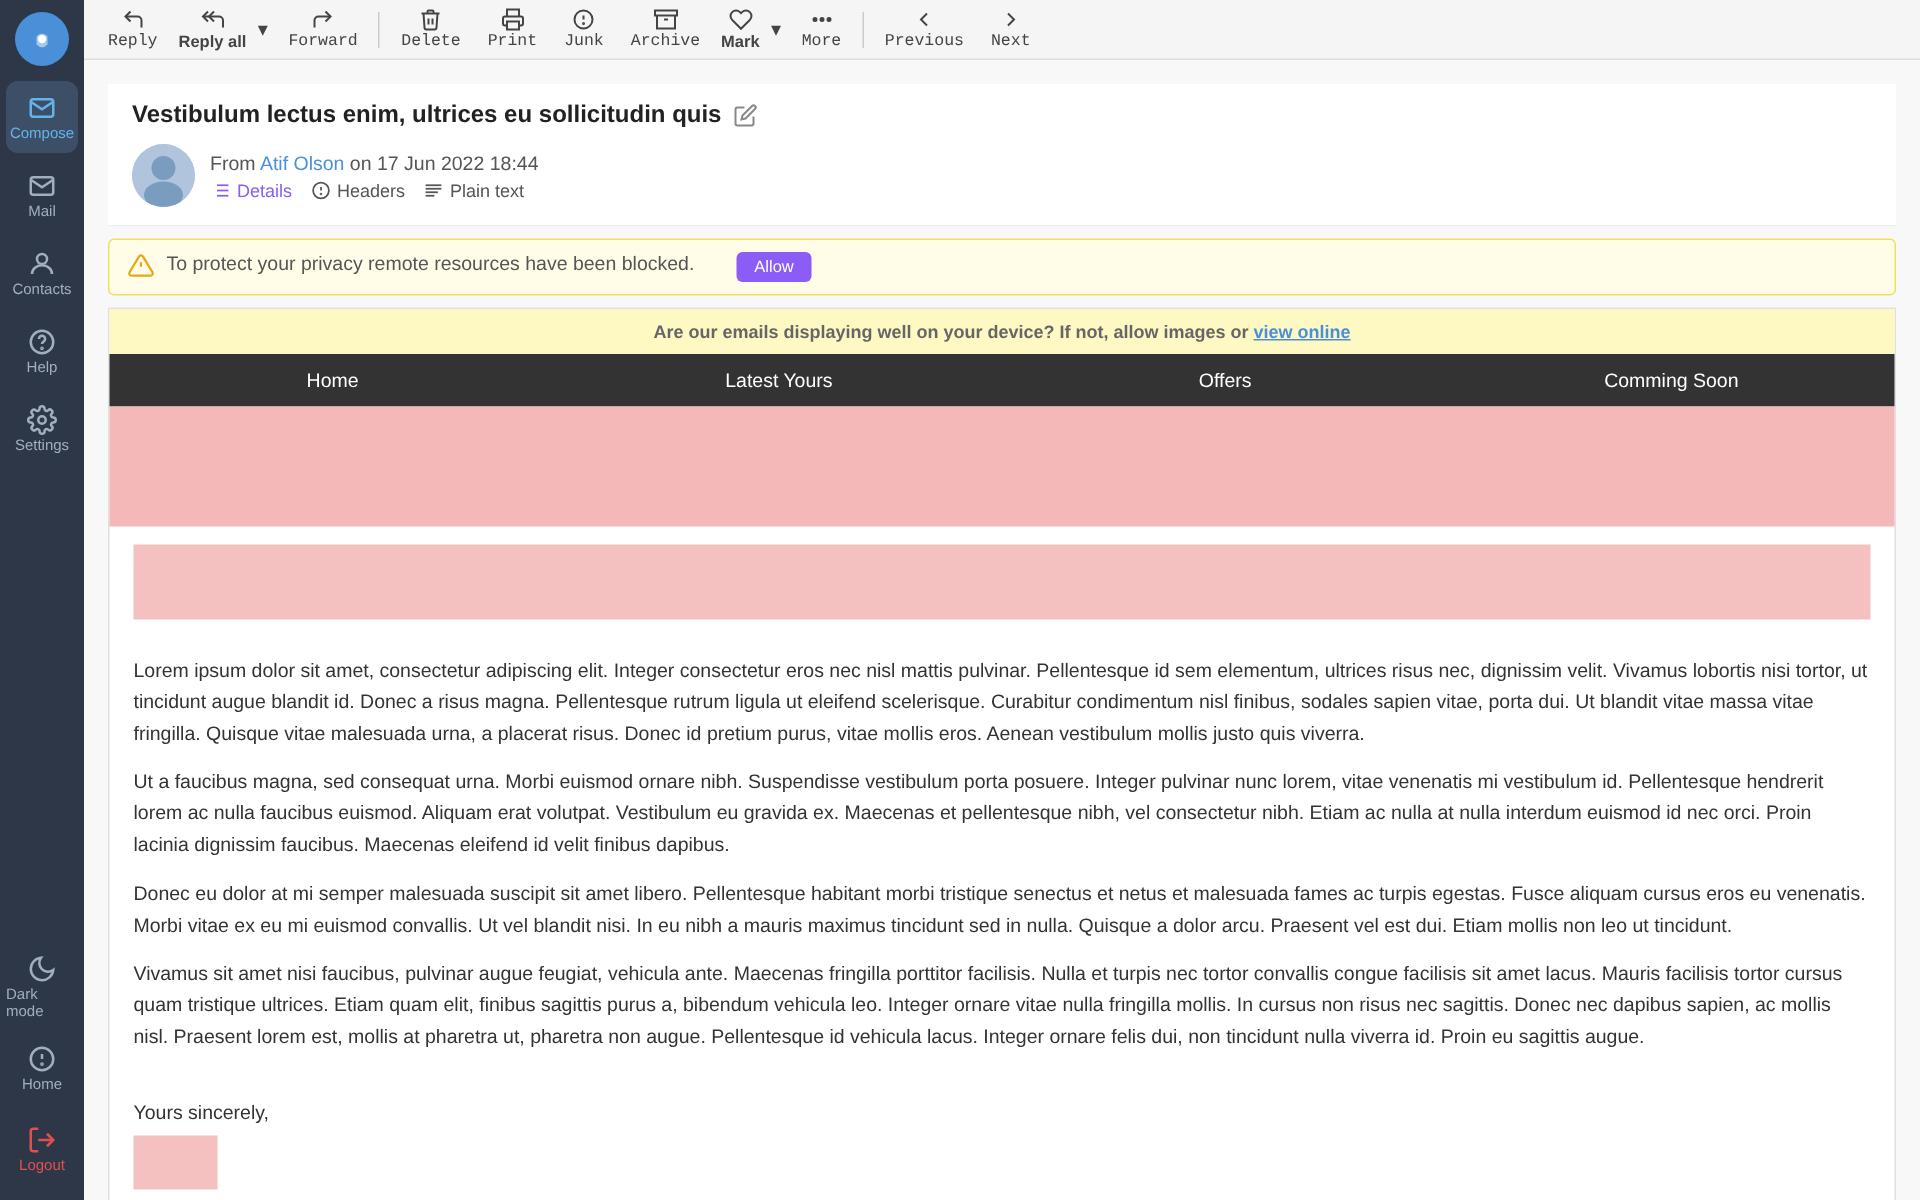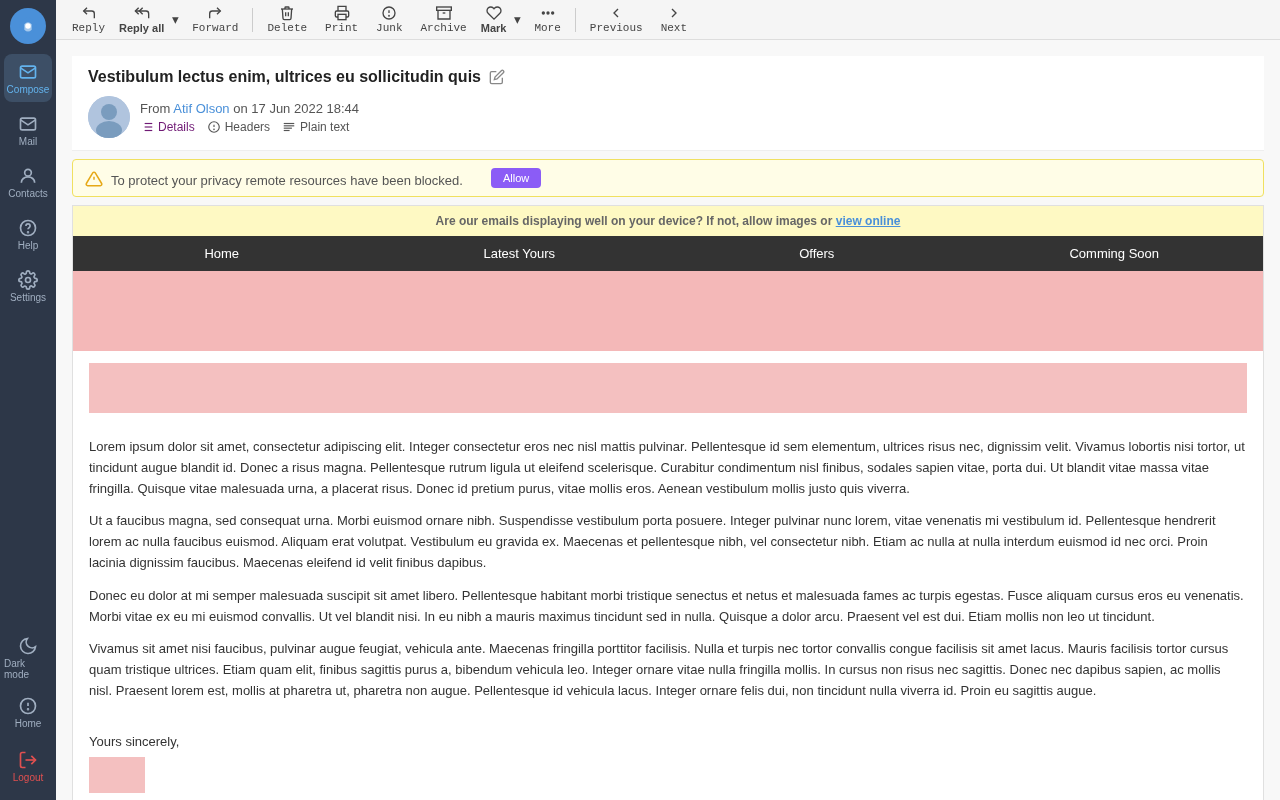--- a/index.html
+++ b/index.html
@@ -112,30 +112,30 @@
       display: flex; align-items: center; justify-content: center;
     }
     .meta-info { flex: 1; }
     .meta-from { font-size: 13px; color: #555; }
     .meta-from a { color: #4a90d9; text-decoration: none; }
     .meta-links { display: flex; gap: 12px; margin-top: 4px; }
     .meta-link {
       display: flex; align-items: center; gap: 4px; font-size: 12px;
       color: #555; cursor: pointer; text-decoration: none;
     }
-    .meta-link.active { color: #701a75; }
+    .meta-link.active { color: #8b5cf6; }
     .meta-link svg { width: 14px; height: 14px; }
 
     
     .privacy-warning {
       background: #fffde7;
       border: 1px solid #f0e060;
       border-radius: 4px;
       padding: 8px 12px;
-      display: flex; align-items: flex-end; gap: 8px;
+      display: flex; align-items: flex-start; gap: 8px;
       margin: 8px 0;
       font-size: 13px; color: #555;
     }
     .privacy-warning svg { width: 18px; height: 18px; color: #e6a817; flex-shrink: 0; }
     .allow-btn {
       background: #8b5cf6; color: #fff; border: none; border-radius: 4px;
       padding: 4px 12px; font-size: 11px; cursor: pointer; margin-left: 20px;
     }
 
     

